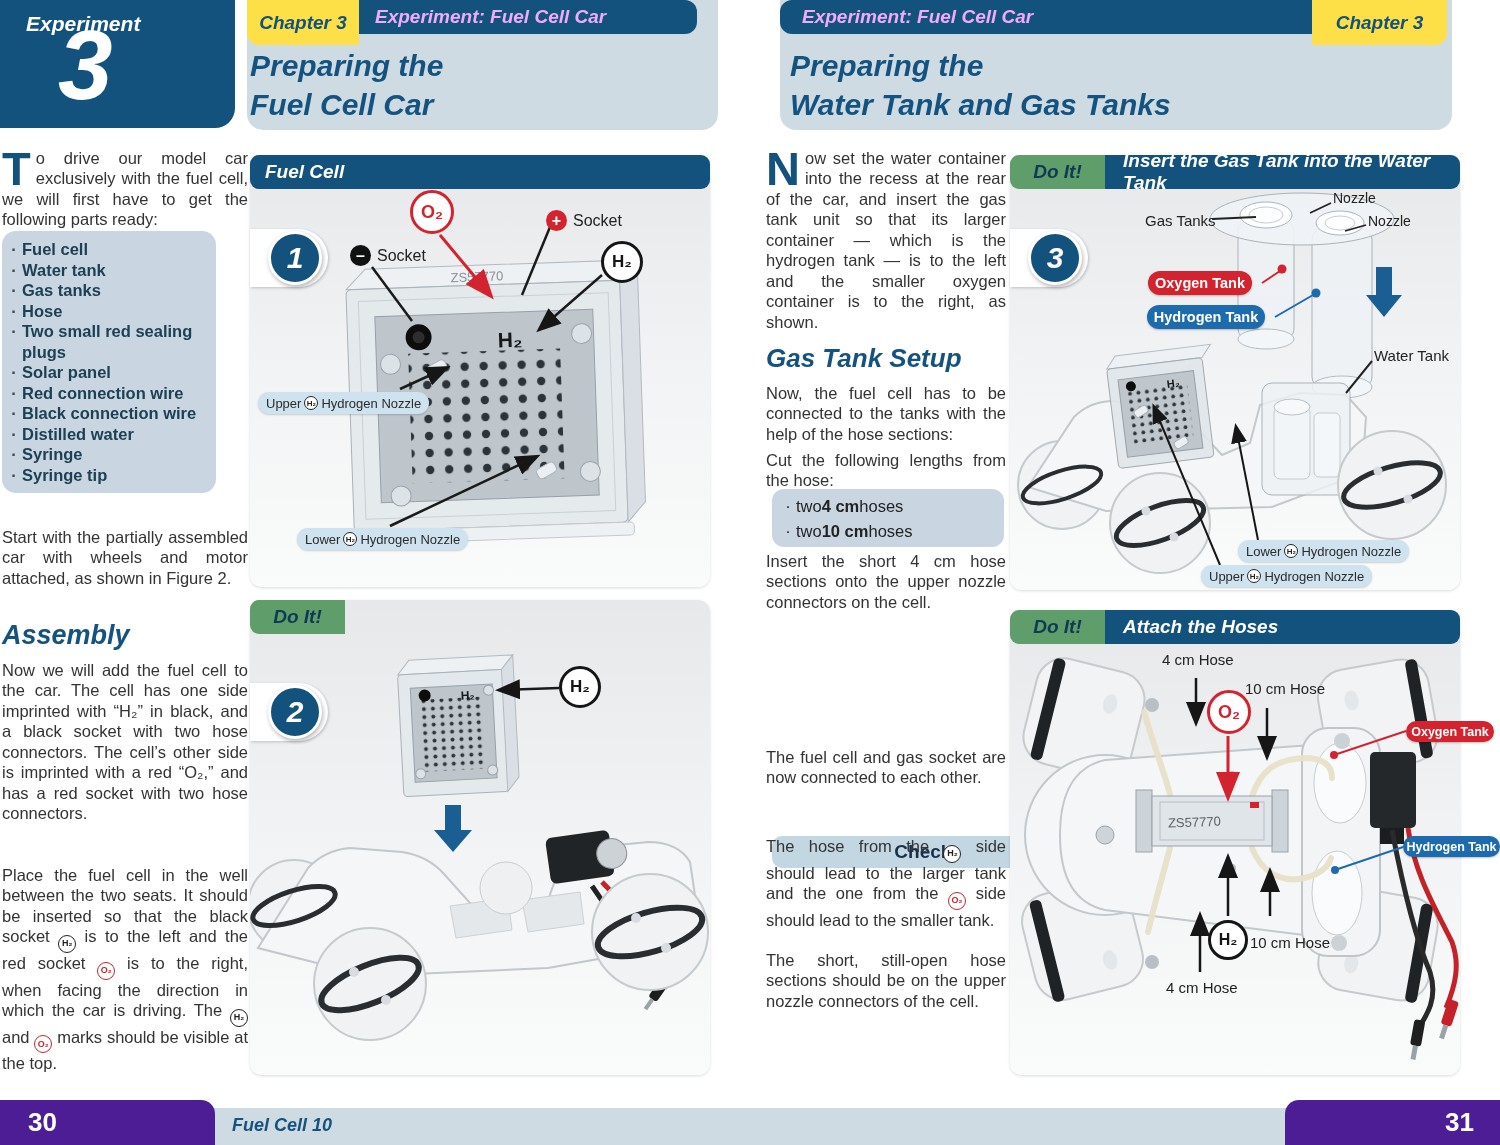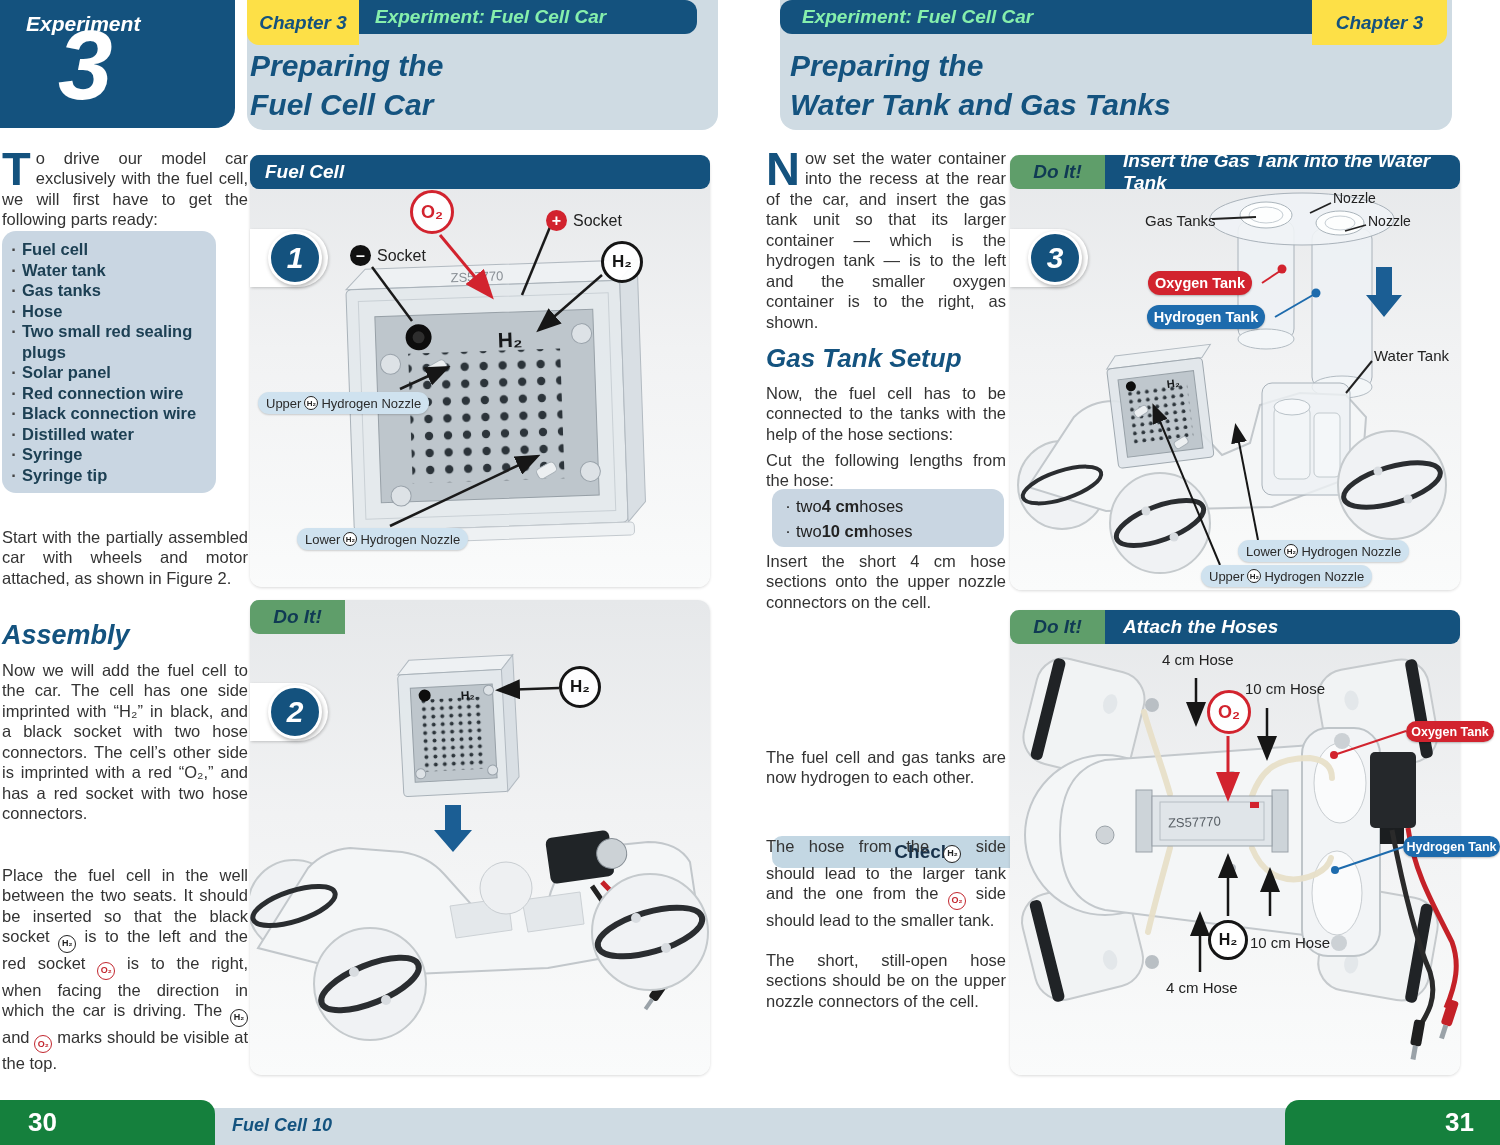--- a/index.html
+++ b/index.html
@@ -6,21 +6,21 @@
   .canvas{position:relative;width:1500px;height:1145px;background:#ffffff;overflow:hidden;
           font-family:"Liberation Sans",sans-serif;color:#333;}
   
   .exp-badge{position:absolute;left:0;top:0;width:235px;height:128px;background:#14527e;border-radius:0 0 20px 0;}
   .exp-word{position:absolute;left:26px;top:12px;color:#fff;font-style:italic;font-weight:bold;font-size:21px;}
   .exp-num{position:absolute;left:58px;top:16px;color:#fff;font-style:italic;font-weight:bold;font-size:98px;line-height:98px;}
   .light-band{position:absolute;background:#cfdbe3;border-radius:0 0 16px 16px;}
   .chap-tab{position:absolute;top:0;height:45px;background:#fde047;display:flex;align-items:center;justify-content:center;
             color:#14527e;font-style:italic;font-weight:bold;font-size:19px;}
   .chap-band{position:absolute;top:0;height:34px;background:#14527e;display:flex;align-items:center;
-             color:#86efac;font-style:italic;font-weight:bold;font-size:19px;box-sizing:border-box;}
+             color:#f0abfc;font-style:italic;font-weight:bold;font-size:19px;box-sizing:border-box;}
   .page-title{position:absolute;font-style:italic;font-weight:bold;font-size:30px;line-height:39px;color:#14537f;}
   
   .para{position:absolute;font-size:16.5px;line-height:1.24;text-align:justify;color:#333;}
   .dropcap{float:left;font-size:47px;line-height:37px;font-weight:bold;color:#14527e;margin:2px 5px 0 0;}
   .col-head{position:absolute;font-style:italic;font-weight:bold;font-size:27px;color:#14537f;}
   .parts-box{position:absolute;background:#c9d6e2;border-radius:14px;padding:8px 6px 8px 4px;box-sizing:border-box;}
   .parts-row{display:flex;font-weight:bold;color:#1d4054;font-size:16.5px;line-height:20.5px;}
   .parts-row .pb{width:16px;flex:none;text-align:center;color:#444;font-weight:bold;}
   .hose-box{position:absolute;background:#c9d6e2;border-radius:12px;padding:5px 8px;box-sizing:border-box;}
   .hose-row{display:flex;font-size:16.5px;line-height:25px;color:#222;}
@@ -57,21 +57,21 @@
   .red-pill,.blue-pill{position:absolute;color:#fff;font-weight:bold;display:flex;align-items:center;justify-content:center;
               border-radius:12px;box-shadow:0 1px 2px rgba(0,0,0,.25);white-space:nowrap;}
   .red-pill{background:#d2232e;} .blue-pill{background:#1d6bad;}
   .mark{display:inline-flex;align-items:center;justify-content:center;border-radius:50%;background:#fff;font-weight:bold;box-sizing:border-box;}
   .mark.h2{border:1.5px solid #222;color:#222;}
   .mark.o2{border:1.5px solid #c2262e;color:#c2262e;}
   .mark.inline{width:18px;height:18px;font-size:9px;vertical-align:-4px;}
   .mark.tiny{width:14px;height:14px;font-size:8px;flex:none;}
   
   .foot-band{position:absolute;background:#cfdbe3;}
-  .foot-num{position:absolute;background:#15803d;color:#fff;font-weight:bold;font-size:26px;display:flex;align-items:center;box-sizing:border-box;}
+  .foot-num{position:absolute;background:#4c1d95;color:#fff;font-weight:bold;font-size:26px;display:flex;align-items:center;box-sizing:border-box;}
   .foot-cap{position:absolute;font-style:italic;font-weight:bold;font-size:18px;color:#14537f;}
 </style>
 </head>
 <body>
 
 <div class="canvas">
 
   <div class="exp-badge">
     <div class="exp-word">Experiment</div>
     <div class="exp-num">3</div>
@@ -162,21 +162,21 @@
         <span> hoses</span>
       </div>
     <div class="hose-row">
         <span class="pb">·</span>
         <span>two </span>
         <span class="b">10 cm</span>
         <span> hoses</span>
       </div>
   </div>
   <div class="para" style="left:766px;top:551px;width:240px;">Insert the short 4 cm hose sections onto the upper nozzle connectors on the cell.</div>
-  <div class="para" style="left:766px;top:747px;width:240px;">The fuel cell and gas tanks are now hydrogen to each other.</div>
+  <div class="para" style="left:766px;top:747px;width:240px;">The fuel cell and gas socket are now connected to each other.</div>
   <div class="check-head" style="left:772px;top:836px;width:232px;height:32px;padding-left:38px;">Check:</div>
   <div class="para" style="left:766px;top:836px;width:240px;">
     <span>The hose from the </span><span class="mark h2 inline">H₂</span><span> side should lead to the larger tank and the one from the </span><span class="mark o2 inline">O₂</span><span> side should lead to the smaller tank.</span>
   </div>
   <div class="para" style="left:766px;top:950px;width:240px;">The short, still-open hose sections should be on the upper nozzle connectors of the cell.</div>
 
   <div class="panel" style="left:250px;top:155px;width:460px;height:432px;">
     <div class="p-head">Fuel Cell</div>
     <svg class="panel-svg" width="460" height="432" viewBox="0 0 460 432">
       <defs>

